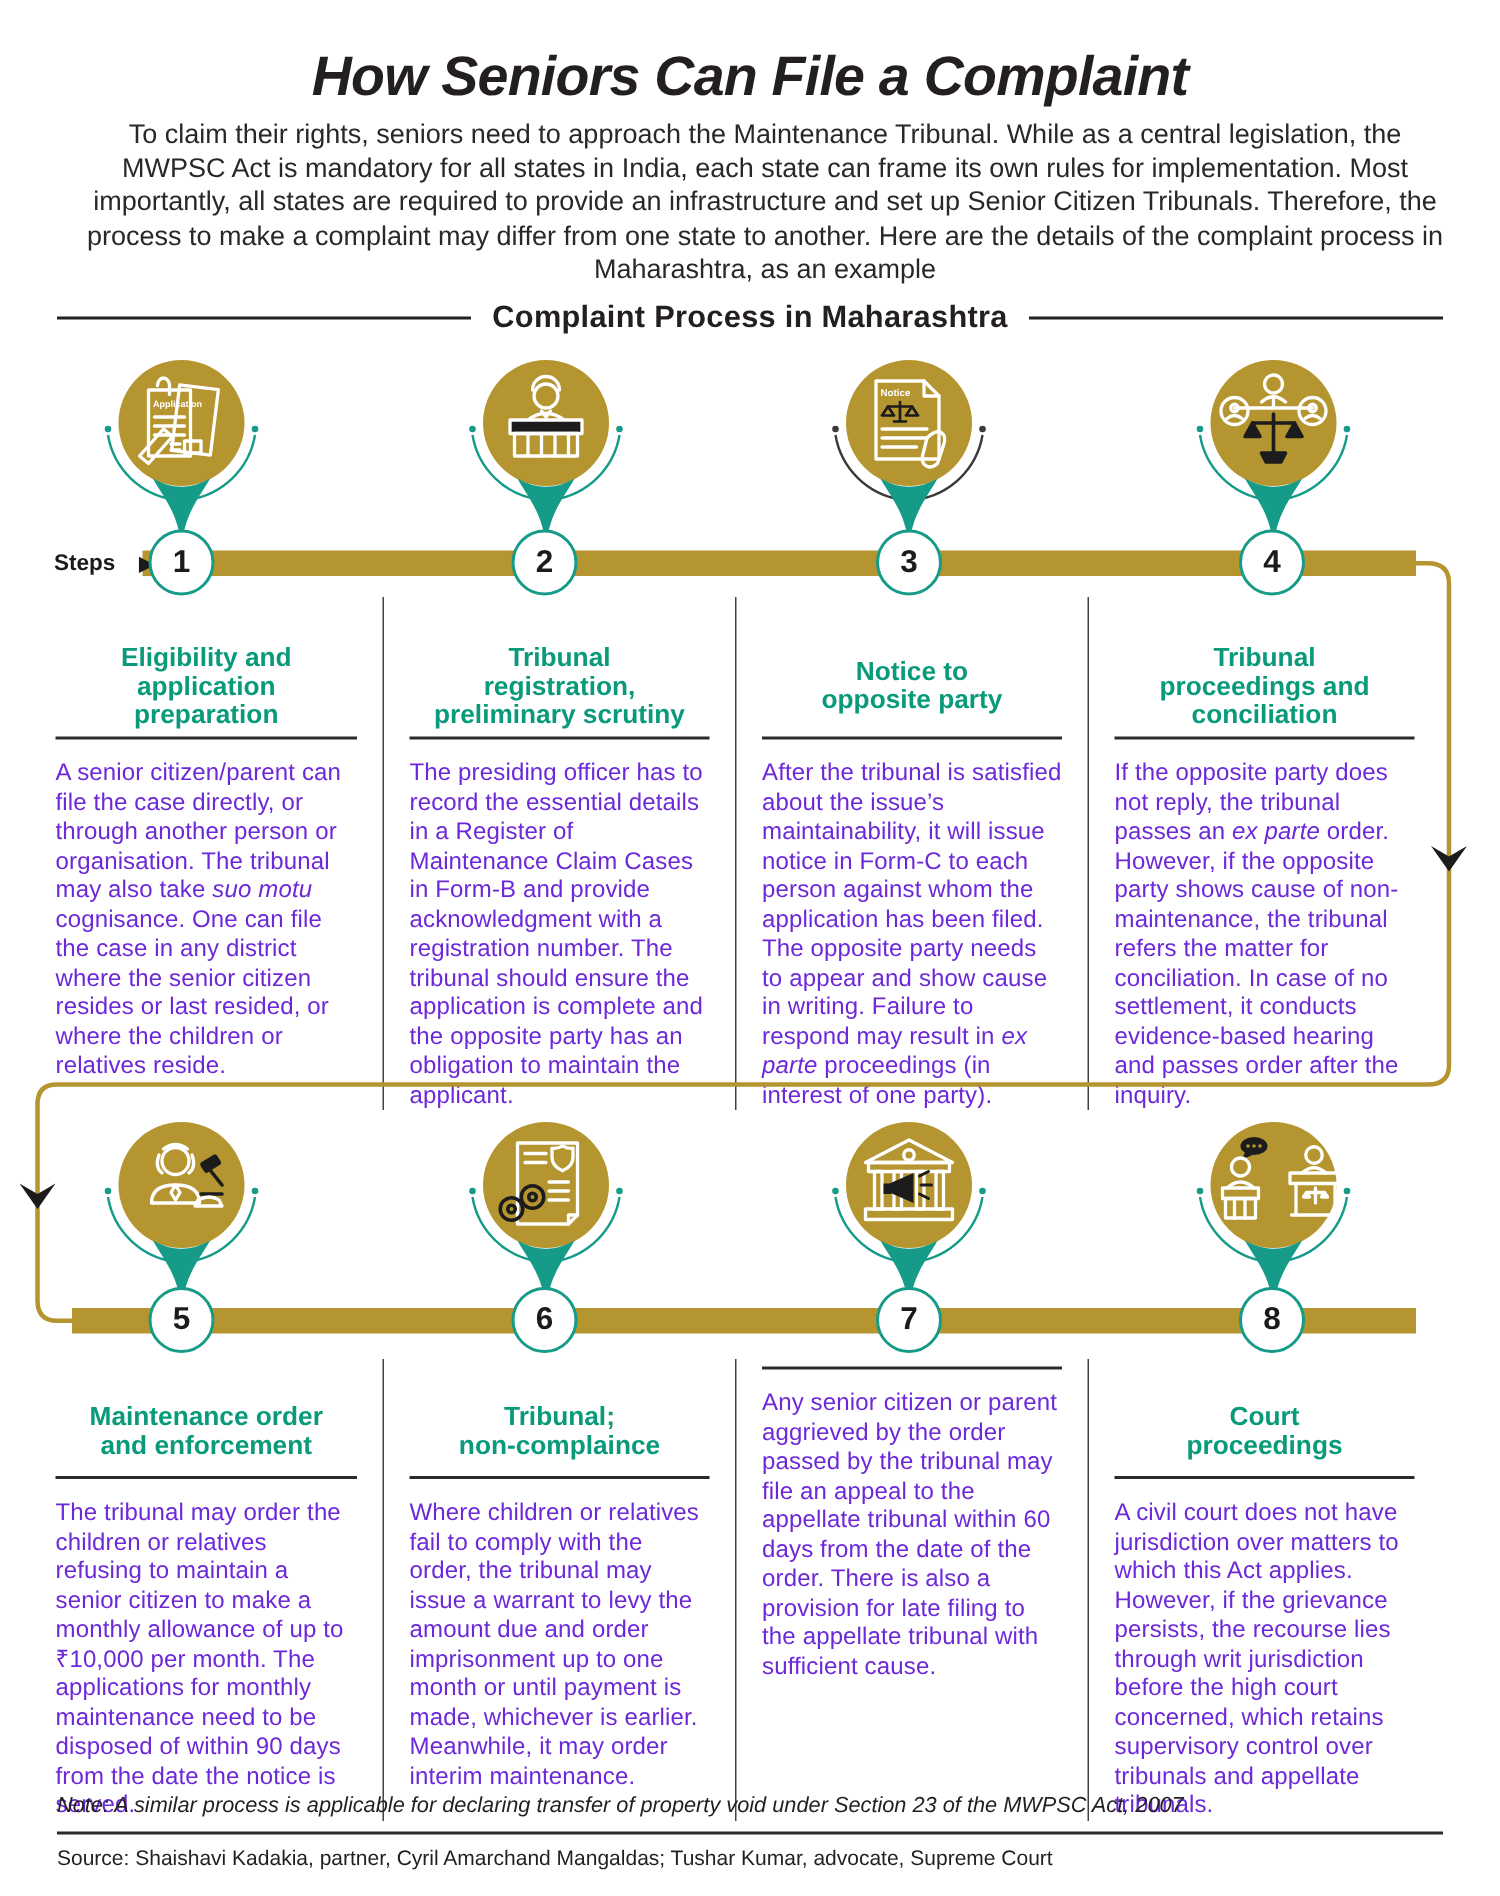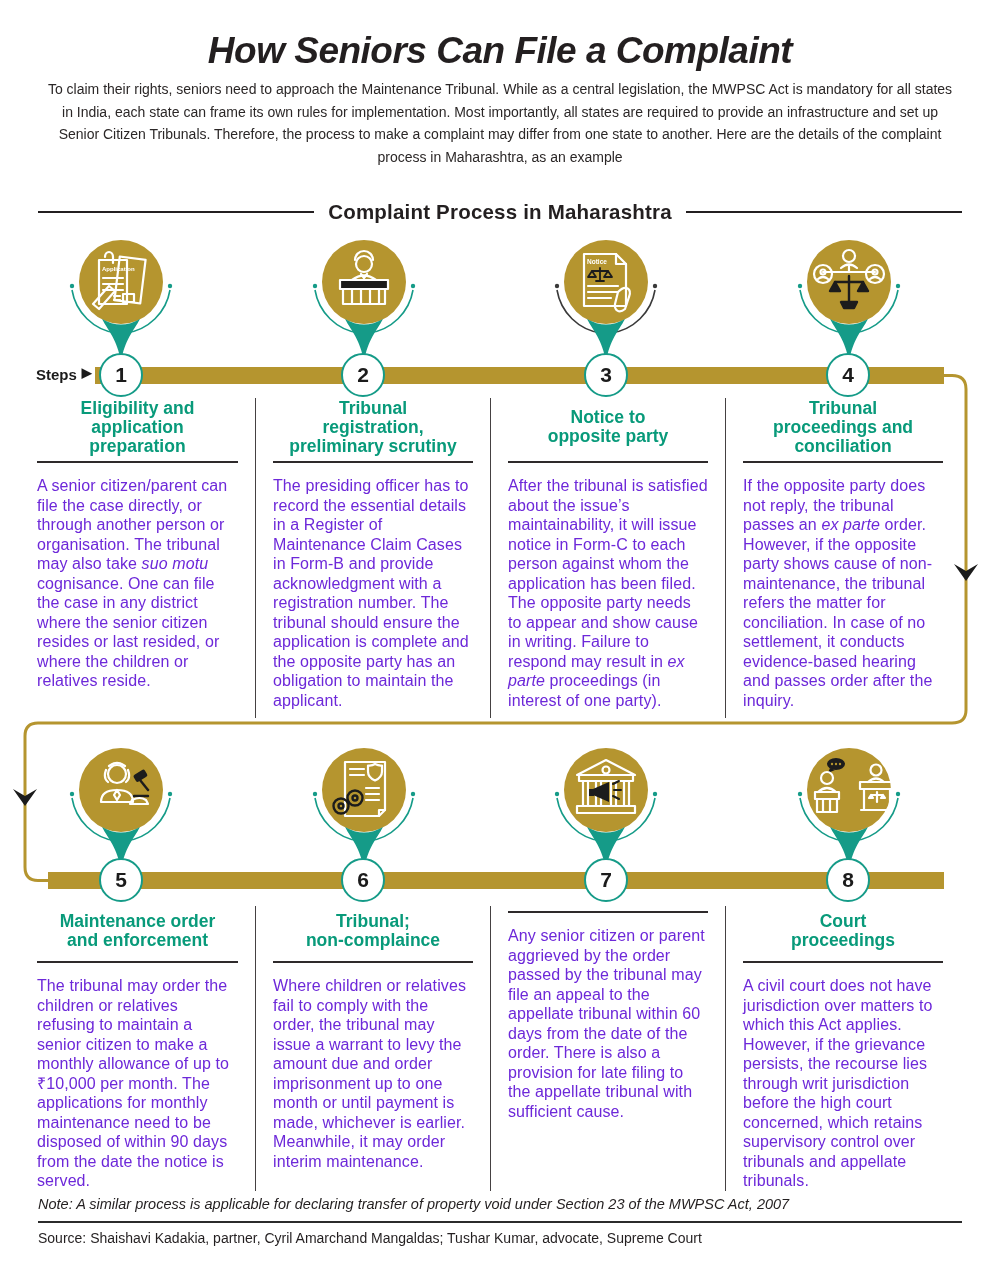--- a/index.html
+++ b/index.html
@@ -8,22 +8,22 @@
     font-family:"Liberation Sans", sans-serif;color:#231f20;
   }
   .abs{position:absolute;}
 
   
   #page-title{
     left:0;top:30px;width:1000px;text-align:center;
     font-size:37px;font-weight:bold;letter-spacing:-0.5px;color:#231f20;font-style:italic;
   }
   #intro-text{
-    left:45px;top:78px;width:910px;text-align:center;
-    font-size:14px;line-height:22.5px;color:#2b2727;
+    left:55px;top:78px;width:910px;text-align:center;
+    font-size:18px;line-height:22.5px;color:#2b2727;
   }
   #section-heading-wrap{
     left:38px;top:200px;width:924px;display:flex;align-items:center;gap:14px;
   }
   #section-heading-wrap .rule{flex:1;border-top:2px solid #231f20;}
   #section-heading{
     font-size:20.5px;font-weight:bold;letter-spacing:0.2px;color:#231f20;white-space:nowrap;
   }
 
   
@@ -36,34 +36,34 @@
   .bar{position:absolute;height:17px;background:#b5952f;}
   #bar1{left:95px;top:367px;width:849px;}
   #bar2{left:48px;top:872px;width:896px;}
   .stepnum{
     position:absolute;width:44px;height:44px;border-radius:50%;
     background:#ffffff;border:2.5px solid #159b88;box-sizing:border-box;
     display:flex;align-items:center;justify-content:center;
     font-size:21px;font-weight:bold;color:#1b1b1b;z-index:5;
   }
   #steps-label{
-    left:36px;top:366px;height:18px;display:flex;gap:5px;
+    left:36px;top:366px;height:18px;display:flex;align-items:center;gap:16px;
     font-size:15px;font-weight:bold;color:#1b1b1b;
   }
   #steps-label .tri{font-size:13px;line-height:1;color:#1b1b1b;}
 
   
   .text-row{left:20px;width:940px;display:grid;grid-template-columns:repeat(4,235px);}
   #text-row-1{top:398px;height:320px;}
   #text-row-2{top:906px;height:282px;}
   .step-col{box-sizing:border-box;padding:0 17px;}
   .step-col + .step-col{border-left:1px solid #454142;}
   .hd{display:flex;align-items:center;justify-content:center;text-align:center;}
-  #text-row-1 .hd{height:58px;}
-  #text-row-2 .hd{height:50px;}
+  #text-row-1 .hd{height:58px;margin-top:30px;}
+  #text-row-2 .hd{height:50px;margin-top:23px;}
   .step-title{
     font-size:17.5px;line-height:19px;font-weight:bold;color:#089a7a;
     white-space:pre-line;
   }
   .t-suffix{font-weight:normal;color:#089a7a;}
   .hd-rule{border-top:2px solid #2e2a2b;margin-top:5px;}
   .step-body{
     margin:13px 0 0 0;font-size:16px;line-height:19.5px;color:#6d28d9;letter-spacing:0.1px;
   }
   .step-body i{font-style:italic;}

